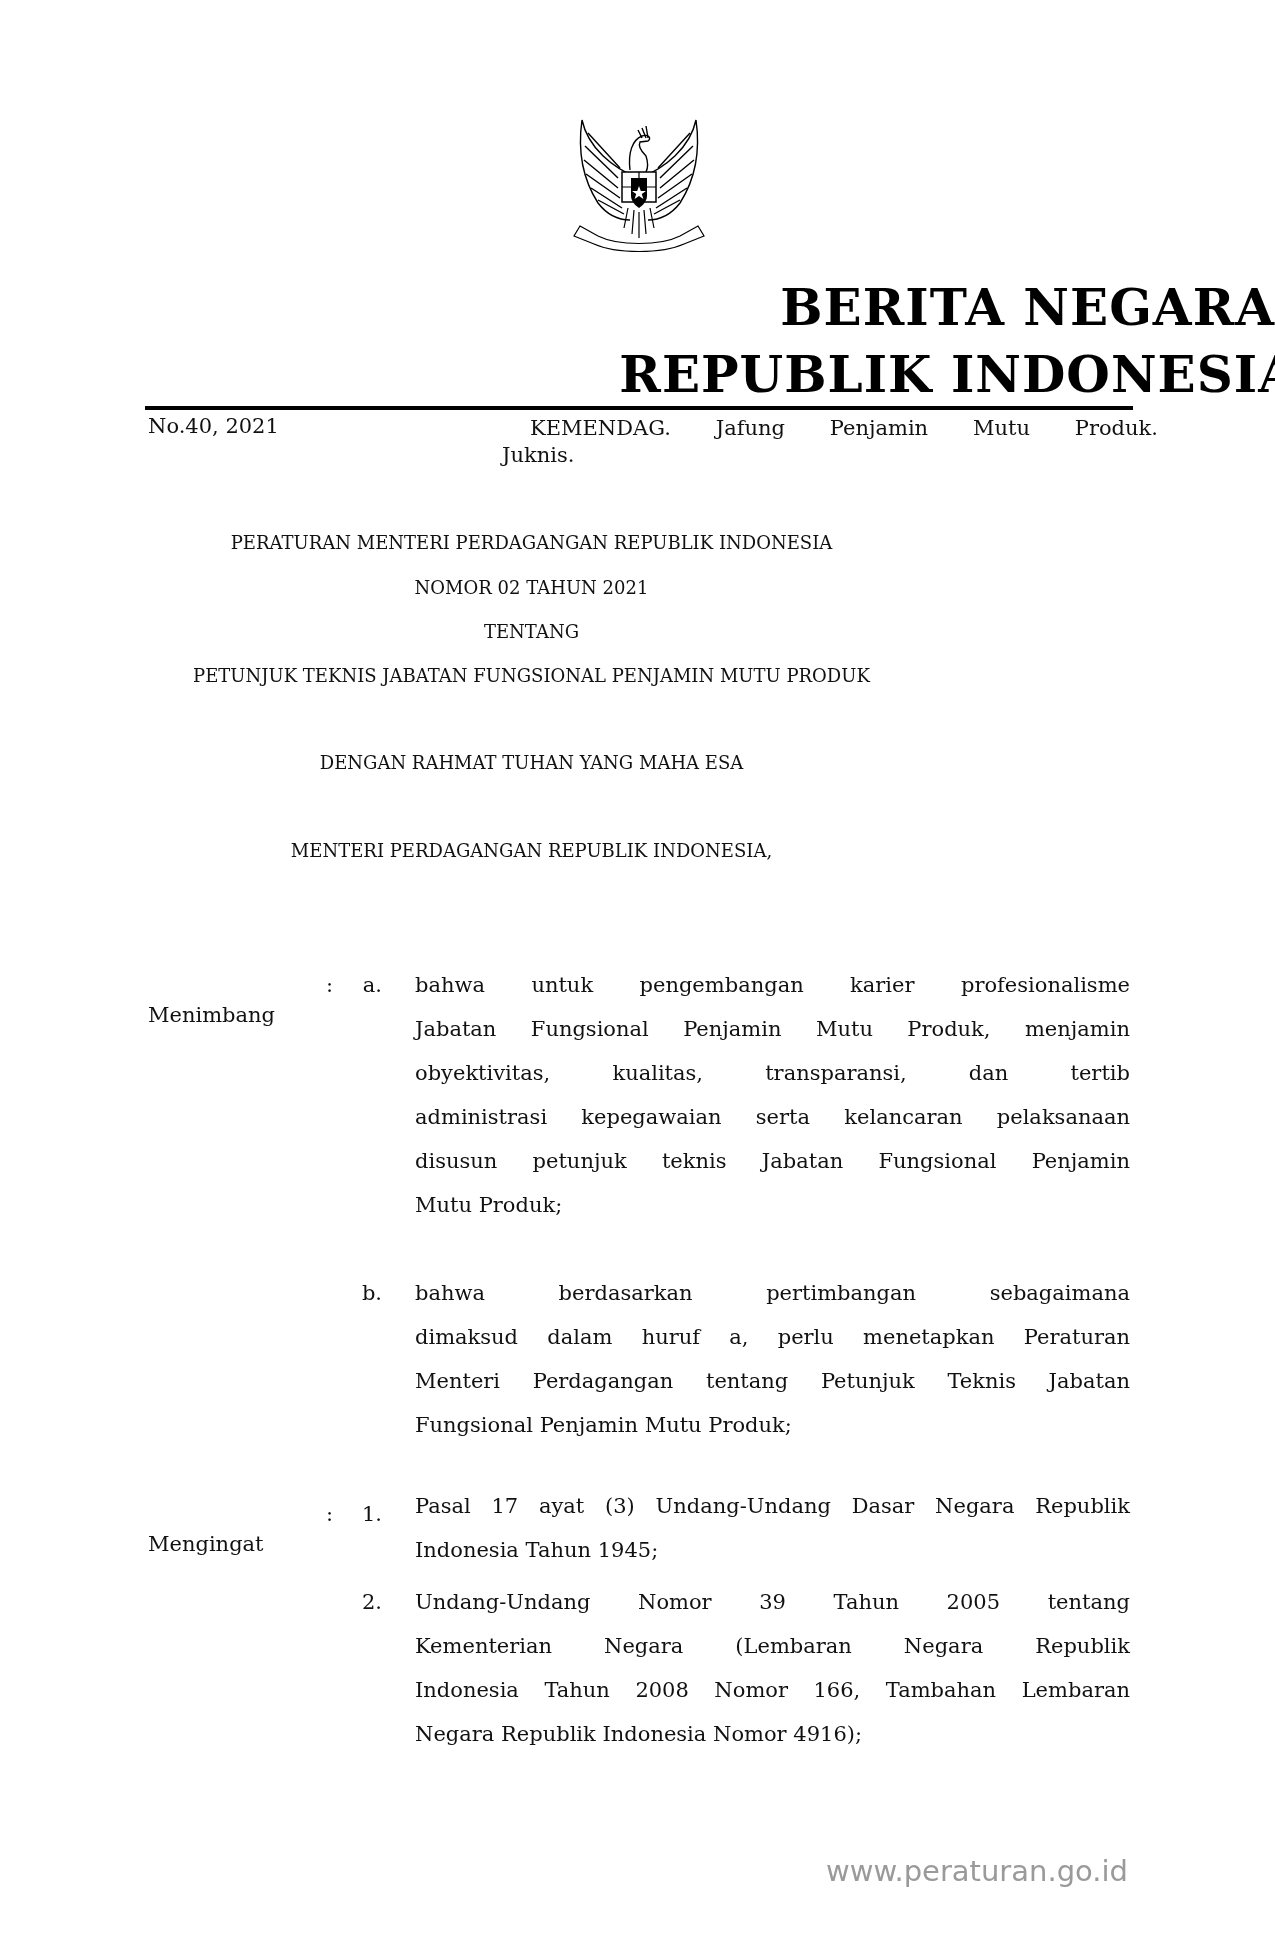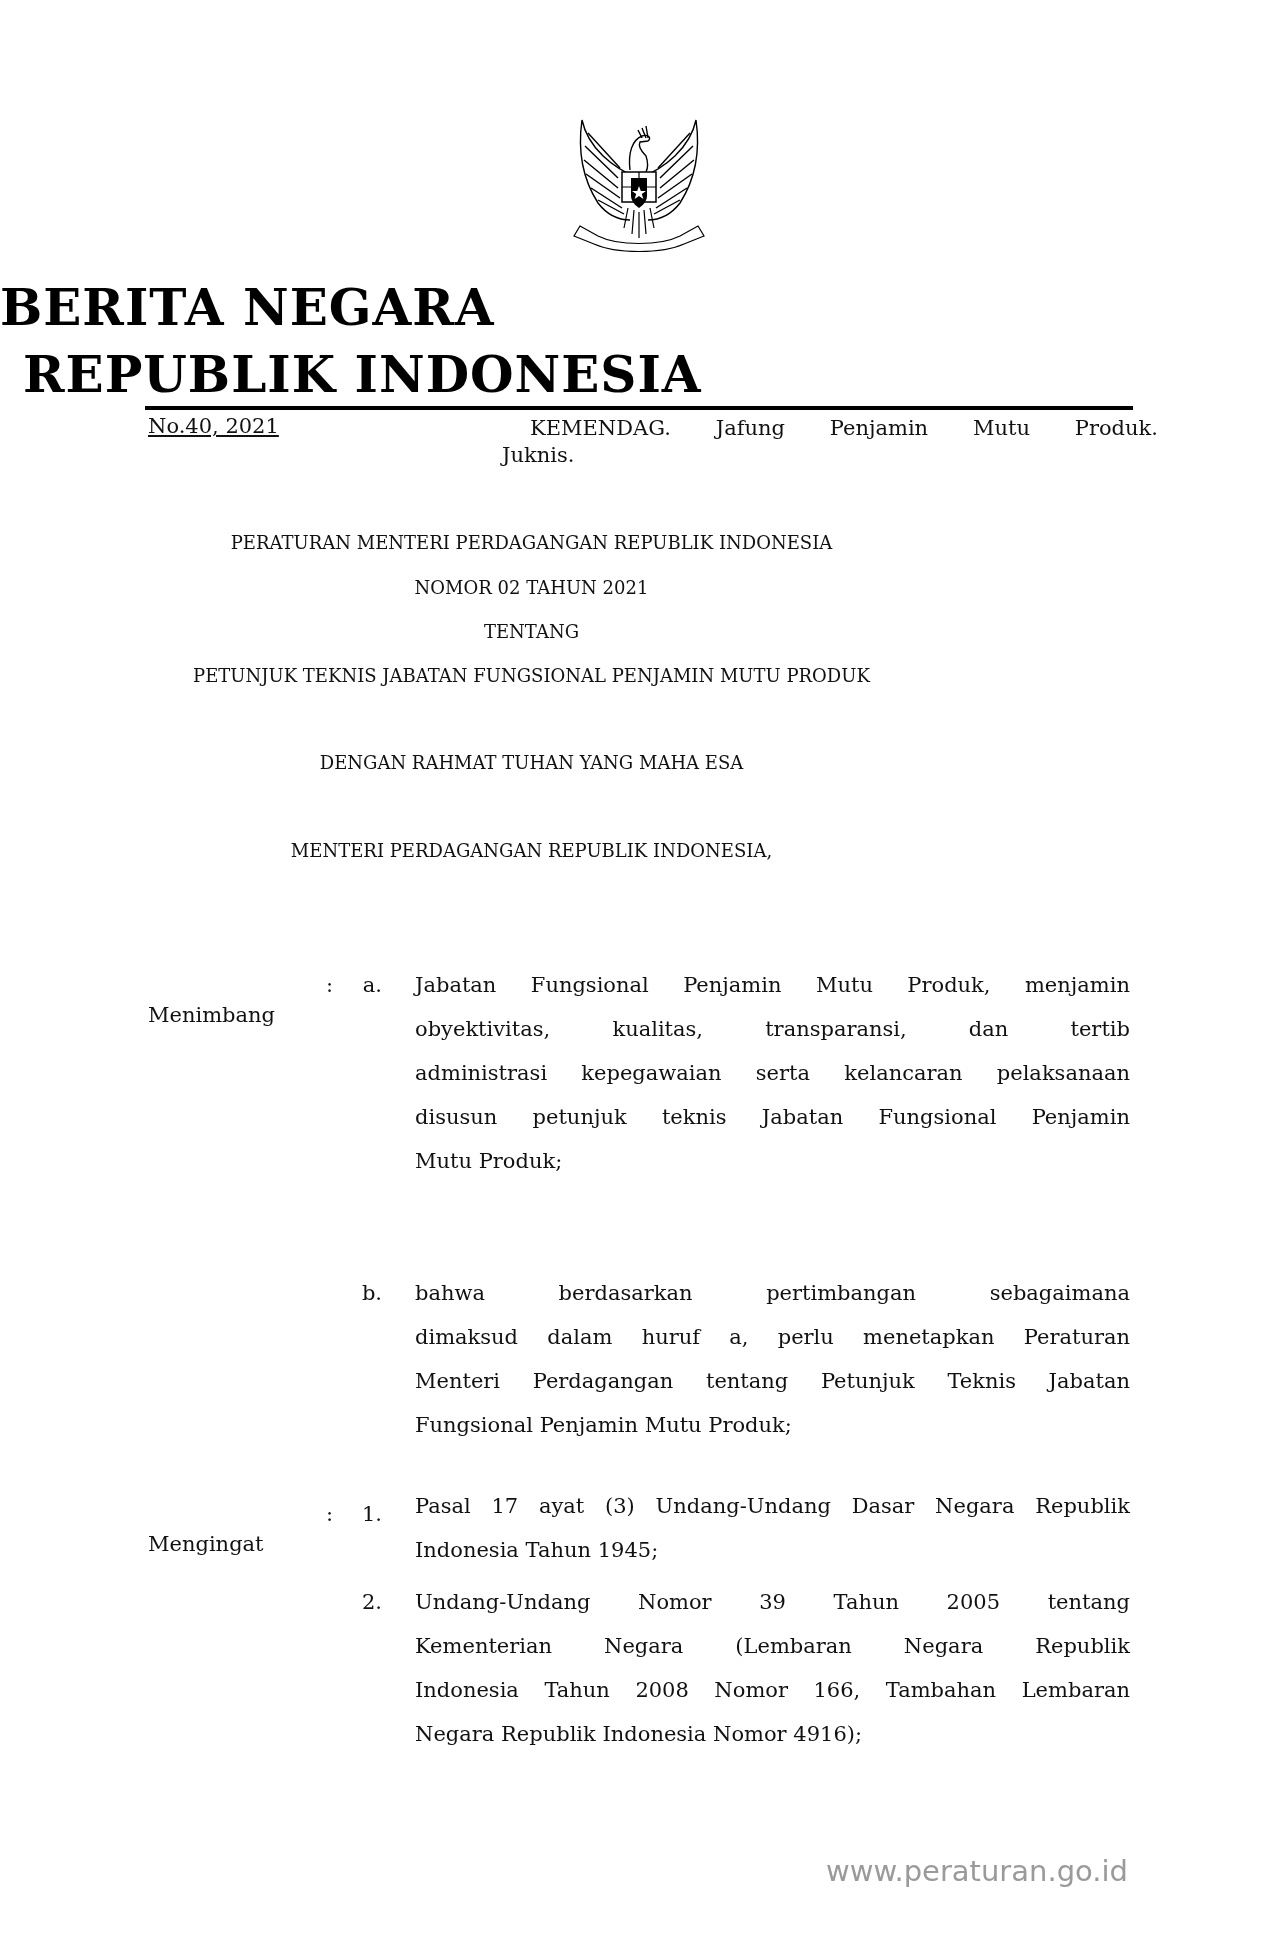--- a/index.html
+++ b/index.html
@@ -1,25 +1,25 @@
 <!DOCTYPE html>
 <html><head>
 <meta charset="utf-8">
 <style>
   html, body { margin: 0; padding: 0; background: #ffffff; }
   body { width: 1275px; height: 1950px; position: relative; overflow: hidden;
          font-family: "DejaVu Serif", "Liberation Serif", serif; color: #111; }
   .emblem { position: absolute; left: 558px; top: 108px; width: 162px; height: 150px; }
-  .title { position: absolute; left: 0; width: 1275px; text-align: left;
+  .title { position: absolute; left: 0; width: 1275px; text-align: right;
            font-family: "DejaVu Serif", serif; font-weight: bold; font-size: 50px;
            letter-spacing: 1px; color: #000; }
   .t1 { top: 278px; }
   .t2 { top: 345px; margin-left: 23px; }
   .rule { position: absolute; left: 145px; width: 988px; top: 406px; height: 4px; background: #000; }
-  .meta-left { position: absolute; left: 148px; top: 414px; font-size: 21px; text-decoration: underline; }
+  .meta-left { position: absolute; left: 148px; top: 414px; font-size: 21px; }
   .meta-right { position: absolute; left: 502px; top: 414px; width: 628px; font-size: 21px;
                 text-align: justify; text-align-last: justify; line-height: 29px; margin-left: 28px; }
   .meta-right2 { position: absolute; left: 502px; top: 443px; font-size: 21px; }
   .center-line { position: absolute; left: 0; width: 1063px; text-align: center; font-size: 18px; }
   .label { position: absolute; left: 148px; font-size: 21px; margin-top: 30px; }
   .colon { position: absolute; left: 326px; font-size: 21px; }
   .marker { position: absolute; left: 352px; font-size: 21px; width: 30px; text-align: right; }
   .para { position: absolute; left: 415px; width: 715px; font-size: 21px; line-height: 44px;
           text-align: justify; }
   .para .ln { display: block; text-align: justify; text-align-last: justify; height: 44px; white-space: nowrap; }
@@ -71,20 +71,21 @@
 <div class="center-line" style="top:621px">TENTANG</div>
 <div class="center-line" style="top:665px">PETUNJUK TEKNIS JABATAN FUNGSIONAL PENJAMIN MUTU PRODUK</div>
 <div class="center-line" style="top:752px">DENGAN RAHMAT TUHAN YANG MAHA ESA</div>
 <div class="center-line" style="top:840px">MENTERI PERDAGANGAN REPUBLIK INDONESIA,</div>
 
 <div class="label" style="top:973px">Menimbang</div>
 <div class="colon" style="top:973px">:</div>
 
 <div class="marker" style="top:973px">a.</div>
 <div class="para" style="top:963px">
+  <span class="ln">bahwa untuk pengembangan karier profesionalisme</span>
   <span class="ln">Jabatan Fungsional Penjamin Mutu Produk, menjamin</span>
   <span class="ln">obyektivitas, kualitas, transparansi, dan tertib</span>
   <span class="ln">administrasi kepegawaian serta kelancaran pelaksanaan</span>
   <span class="ln">disusun petunjuk teknis Jabatan Fungsional Penjamin</span>
   <span class="ln last">Mutu Produk;</span>
 </div>
 
 <div class="marker" style="top:1281px">b.</div>
 <div class="para" style="top:1271px">
   <span class="ln">bahwa berdasarkan pertimbangan sebagaimana</span>

